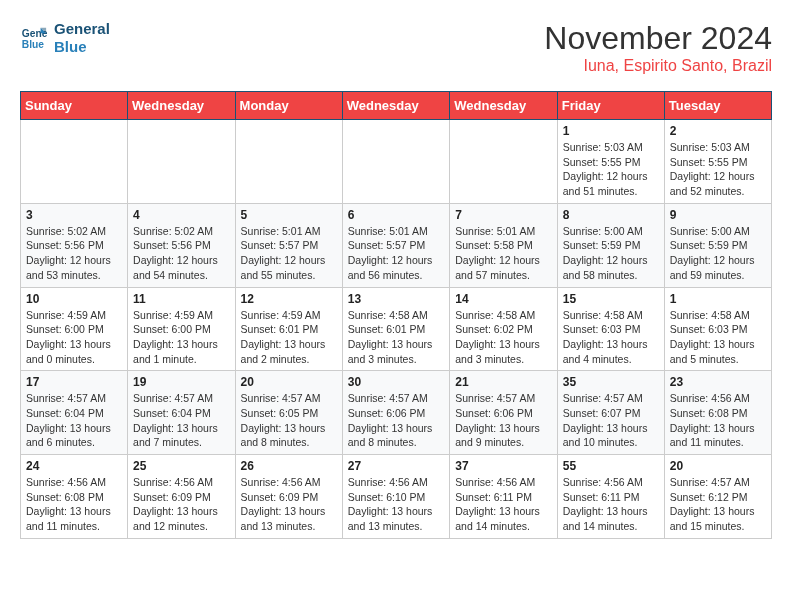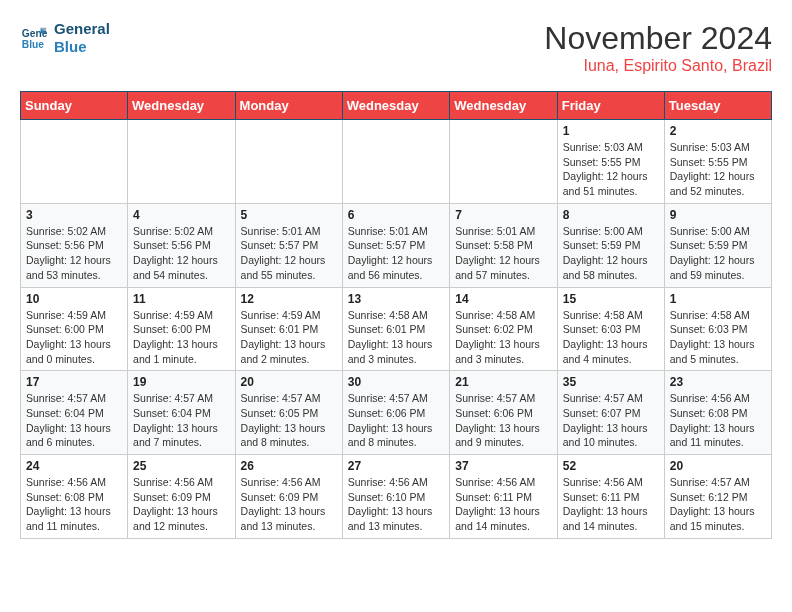--- a/index.html
+++ b/index.html
@@ -317,21 +317,21 @@
 and 13 minutes.</div>
         </td>
         <td>
           <div class="day-number">37</div>
           <div class="day-info" style="white-space: pre-line;">Sunrise: 4:56 AM
 Sunset: 6:11 PM
 Daylight: 13 hours
 and 14 minutes.</div>
         </td>
         <td>
-          <div class="day-number">52</div>
+          <div class="day-number">55</div>
           <div class="day-info" style="white-space: pre-line;">Sunrise: 4:56 AM
 Sunset: 6:11 PM
 Daylight: 13 hours
 and 14 minutes.</div>
         </td>
         <td>
           <div class="day-number">20</div>
           <div class="day-info" style="white-space: pre-line;">Sunrise: 4:57 AM
 Sunset: 6:12 PM
 Daylight: 13 hours

